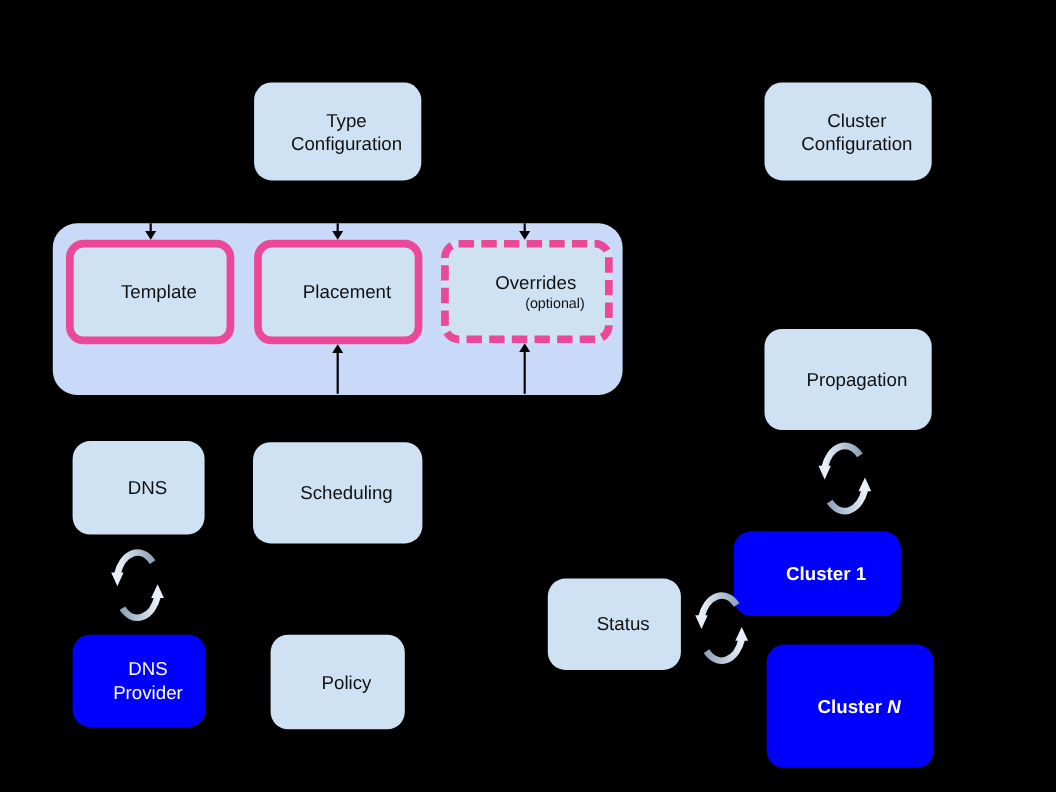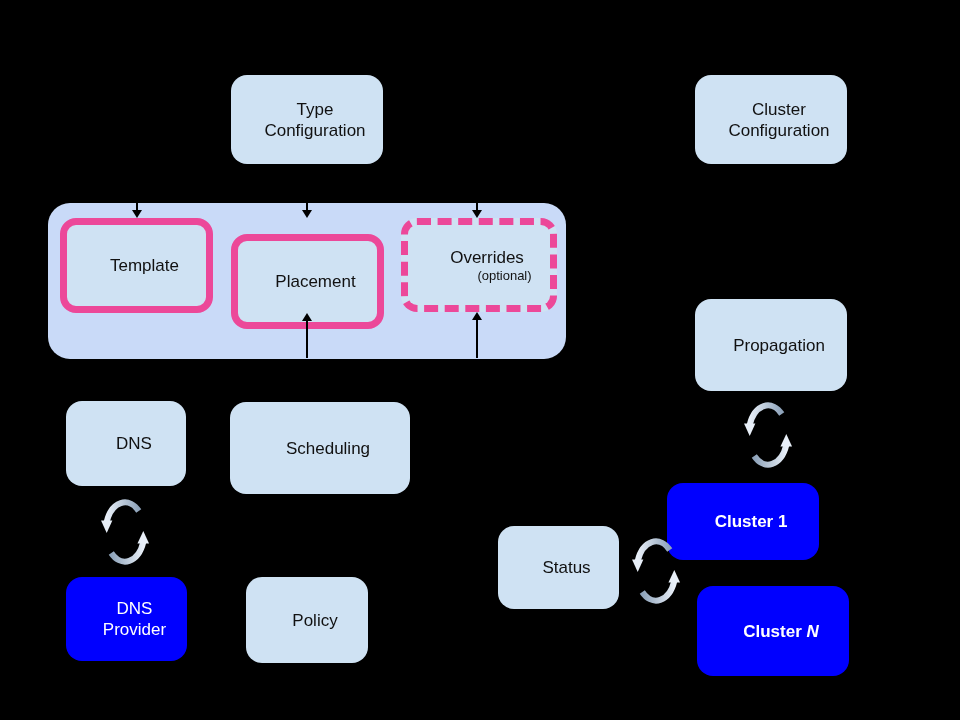--- a/index.html
+++ b/index.html
@@ -74,21 +74,21 @@
 
   <div class="node" style="left:695px; top:75px; width:152px; height:89px;">
     <span>Cluster
 Configuration</span>
   </div>
 
   <div class="group">
     <div class="node" style="left:12px; top:15px; width:153px; height:95px;">
       <span>Template</span>
     </div>
-    <div class="node" style="left:183px; top:31px; width:153px; height:95px;">
+    <div class="node" style="left:183px; top:15px; width:153px; height:95px;">
       <span>Placement</span>
     </div>
     <div class="node optional" style="left:353px; top:15px; width:156px; height:94px;">
       <span>Overrides</span>
       <span class="sub">(optional)</span>
     </div>
   </div>
 
   <div class="stub">
     <div class="line-dashed" style="left:136px; top:203px; height:9px;"></div>
@@ -109,21 +109,21 @@
   </div>
   <div class="stub">
     <div class="tri-up" style="left:472px; top:312px;"></div>
     <div class="line-solid" style="left:476px; top:319px; height:39px;"></div>
   </div>
 
   <div class="node" style="left:66px; top:401px; width:120px; height:85px;">
     <span>DNS</span>
   </div>
 
-  <div class="node" style="left:230px; top:402px; width:180px; height:92px;">
+  <div class="node" style="left:230px; top:402px; width:154px; height:92px;">
     <span>Scheduling</span>
   </div>
 
   <div class="node blue" style="left:66px; top:577px; width:121px; height:84px;">
     <span>DNS
 Provider</span>
   </div>
 
   <div class="node" style="left:246px; top:577px; width:122px; height:86px;">
     <span>Policy</span>
@@ -134,21 +134,21 @@
   </div>
 
   <div class="node" style="left:498px; top:526px; width:121px; height:83px;">
     <span>Status</span>
   </div>
 
   <div class="node blue bold" style="left:667px; top:483px; width:152px; height:77px;">
     <span>Cluster 1</span>
   </div>
 
-  <div class="node blue bold" style="left:697px; top:586px; width:152px; height:90px;">
+  <div class="node blue bold" style="left:697px; top:586px; width:152px; height:112px;">
     <span><span>Cluster </span><i>N</i></span>
   </div>
 
   <div class="sync" style="left:97px;  top:493px;"><svg width="56" height="78" viewBox="0 0 60 84" xmlns="http://www.w3.org/2000/svg">
         <defs>
           <linearGradient id="sgt0" x1="0" y1="0" x2="1" y2="0">
             <stop offset="0" stop-color="#e8eff8"></stop>
             <stop offset="1" stop-color="#8ea3ba"></stop>
           </linearGradient>
           <linearGradient id="sgb0" x1="0" y1="0" x2="1" y2="0">

